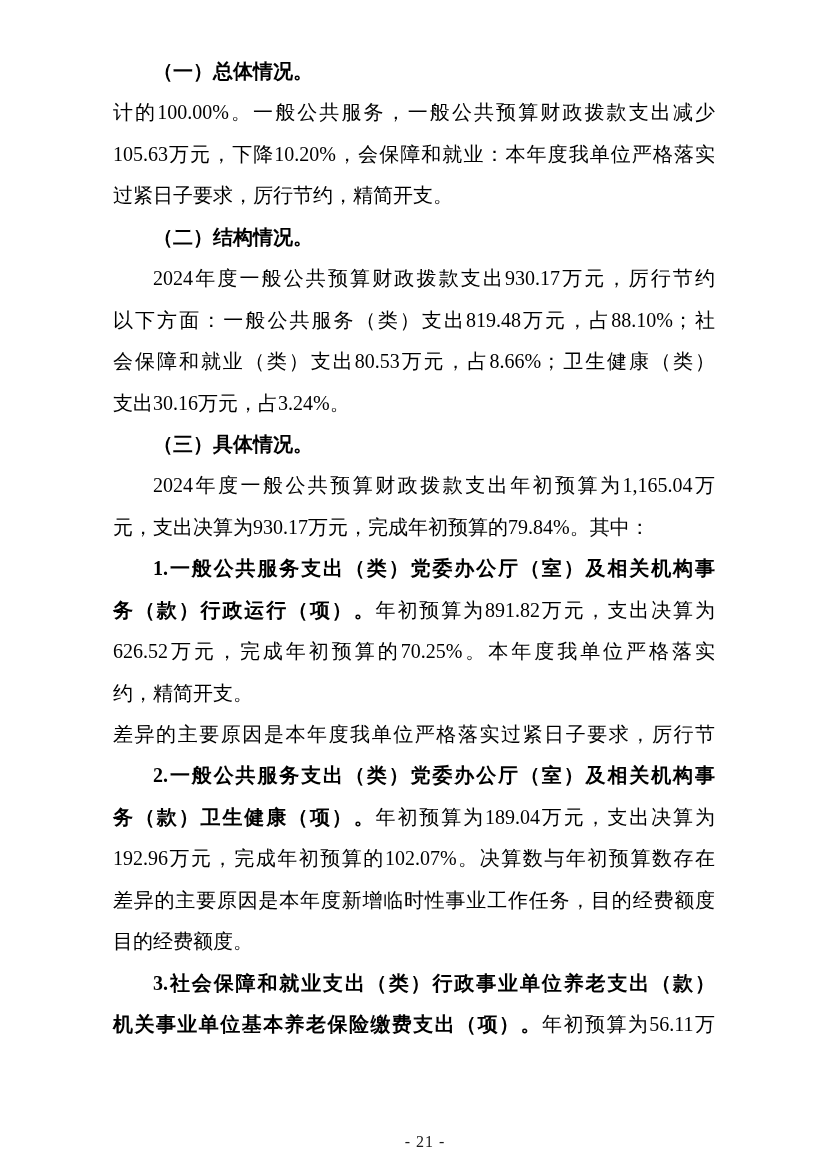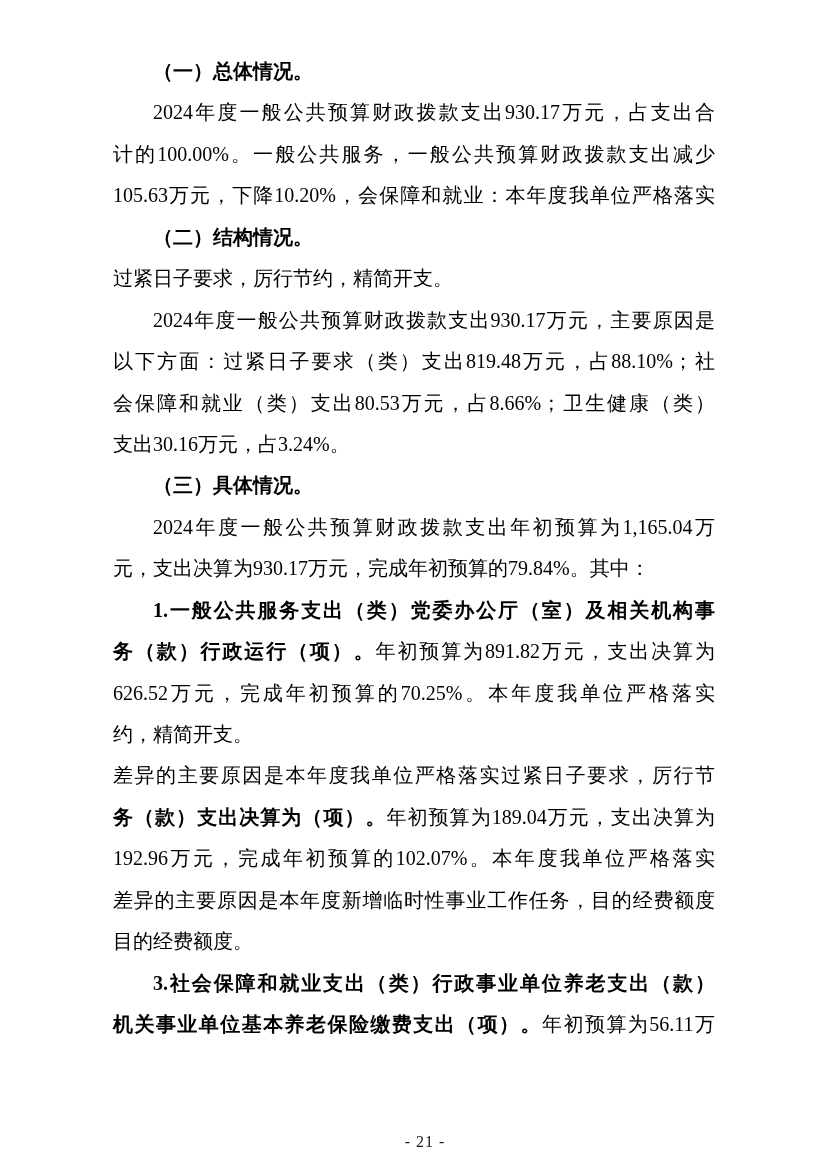--- a/index.html
+++ b/index.html
@@ -61,39 +61,39 @@
     color: #1a1a1a;
     letter-spacing: 1px;
   }
 </style>
 </head>
 <body>
 
 <div class="page">
   <div class="doc-body" id="doc-body">
       <div class="line ind"><span class="seg-bold">（一）总体情况。</span></div>
-      <div class="line ind just"><span class="seg-regular">2024年度一般公共预算财政拨款支出930.17万元，占支出合</span></div>
       <div class="line just"><span class="seg-regular">计的100.00%。一般公共服务，一般公共预算财政拨款支出减少</span></div>
       <div class="line just"><span class="seg-regular">105.63万元，下降10.20%，会保障和就业：本年度我单位严格落实</span></div>
+      <div class="line"><span class="seg-regular">过紧日子要求，厉行节约，精简开支。</span></div>
       <div class="line ind"><span class="seg-bold">（二）结构情况。</span></div>
-      <div class="line"><span class="seg-regular">过紧日子要求，厉行节约，精简开支。</span></div>
-      <div class="line ind just"><span class="seg-regular">2024年度一般公共预算财政拨款支出930.17万元，主要原因是</span></div>
-      <div class="line just"><span class="seg-regular">以下方面：过紧日子要求（类）支出819.48万元，占88.10%；社</span></div>
+      <div class="line ind just"><span class="seg-regular">2024年度一般公共预算财政拨款支出930.17万元，厉行节约</span></div>
+      <div class="line just"><span class="seg-regular">以下方面：一般公共服务（类）支出819.48万元，占88.10%；社</span></div>
       <div class="line just"><span class="seg-regular">会保障和就业（类）支出80.53万元，占8.66%；卫生健康（类）</span></div>
       <div class="line"><span class="seg-regular">支出30.16万元，占3.24%。</span></div>
       <div class="line ind"><span class="seg-bold">（三）具体情况。</span></div>
       <div class="line ind just"><span class="seg-regular">2024年度一般公共预算财政拨款支出年初预算为1,165.04万</span></div>
       <div class="line"><span class="seg-regular">元，支出决算为930.17万元，完成年初预算的79.84%。其中：</span></div>
       <div class="line ind just"><span class="seg-bold">1.一般公共服务支出（类）党委办公厅（室）及相关机构事</span></div>
       <div class="line just"><span class="seg-bold">务（款）行政运行（项）。</span><span class="seg-regular">年初预算为891.82万元，支出决算为</span></div>
       <div class="line just"><span class="seg-regular">626.52万元，完成年初预算的70.25%。本年度我单位严格落实</span></div>
       <div class="line"><span class="seg-regular">约，精简开支。</span></div>
       <div class="line just"><span class="seg-regular">差异的主要原因是本年度我单位严格落实过紧日子要求，厉行节</span></div>
-      <div class="line just"><span class="seg-bold">务（款）支出决算为（项）。</span><span class="seg-regular">年初预算为189.04万元，支出决算为</span></div>
-      <div class="line just"><span class="seg-regular">192.96万元，完成年初预算的102.07%。本年度我单位严格落实</span></div>
+      <div class="line ind just"><span class="seg-bold">2.一般公共服务支出（类）党委办公厅（室）及相关机构事</span></div>
+      <div class="line just"><span class="seg-bold">务（款）卫生健康（项）。</span><span class="seg-regular">年初预算为189.04万元，支出决算为</span></div>
+      <div class="line just"><span class="seg-regular">192.96万元，完成年初预算的102.07%。决算数与年初预算数存在</span></div>
       <div class="line just"><span class="seg-regular">差异的主要原因是本年度新增临时性事业工作任务，目的经费额度</span></div>
       <div class="line"><span class="seg-regular">目的经费额度。</span></div>
       <div class="line ind just"><span class="seg-bold">3.社会保障和就业支出（类）行政事业单位养老支出（款）</span></div>
       <div class="line just"><span class="seg-bold">机关事业单位基本养老保险缴费支出（项）。</span><span class="seg-regular">年初预算为56.11万</span></div>
     </div>
   <div class="footer">
     <span>- 21 -</span>
   </div>
 </div>
 

